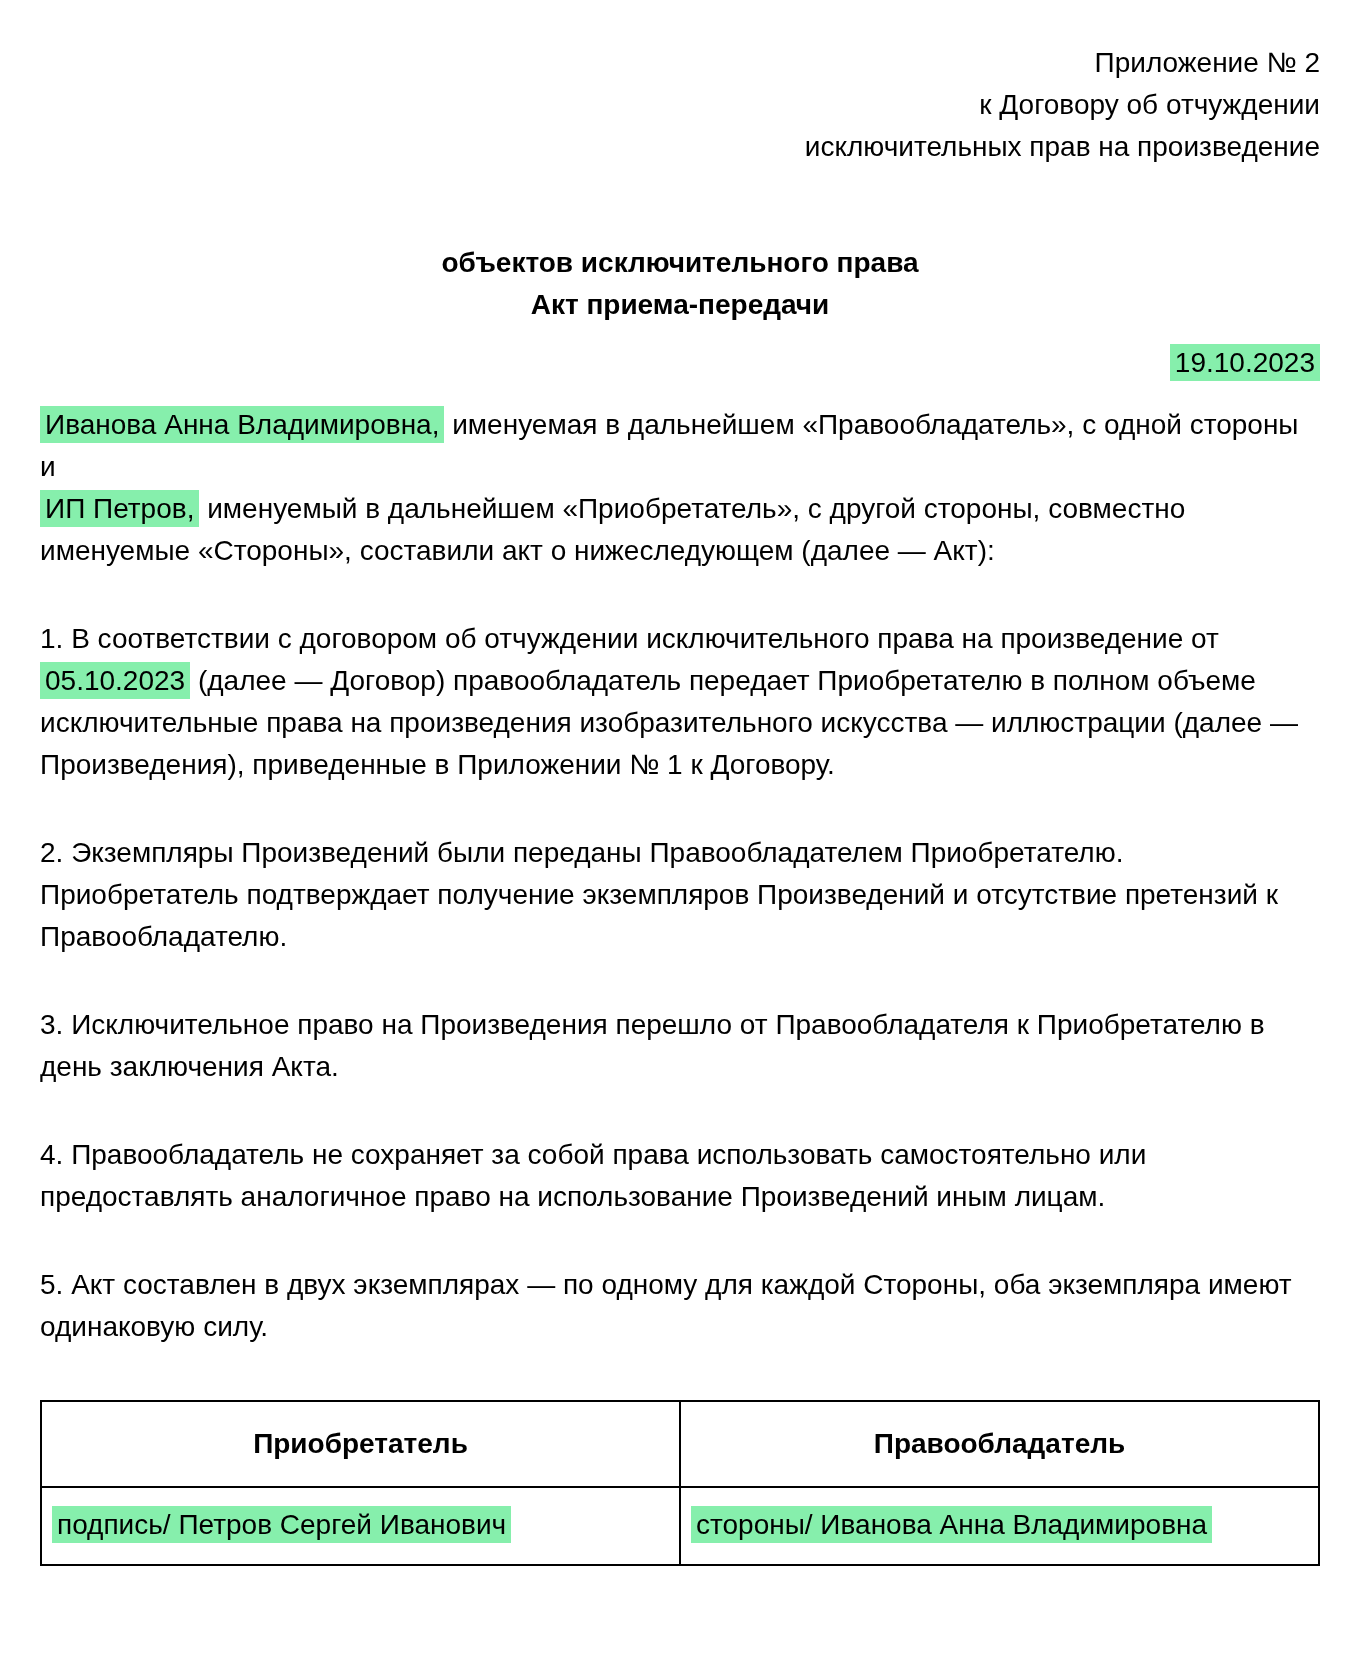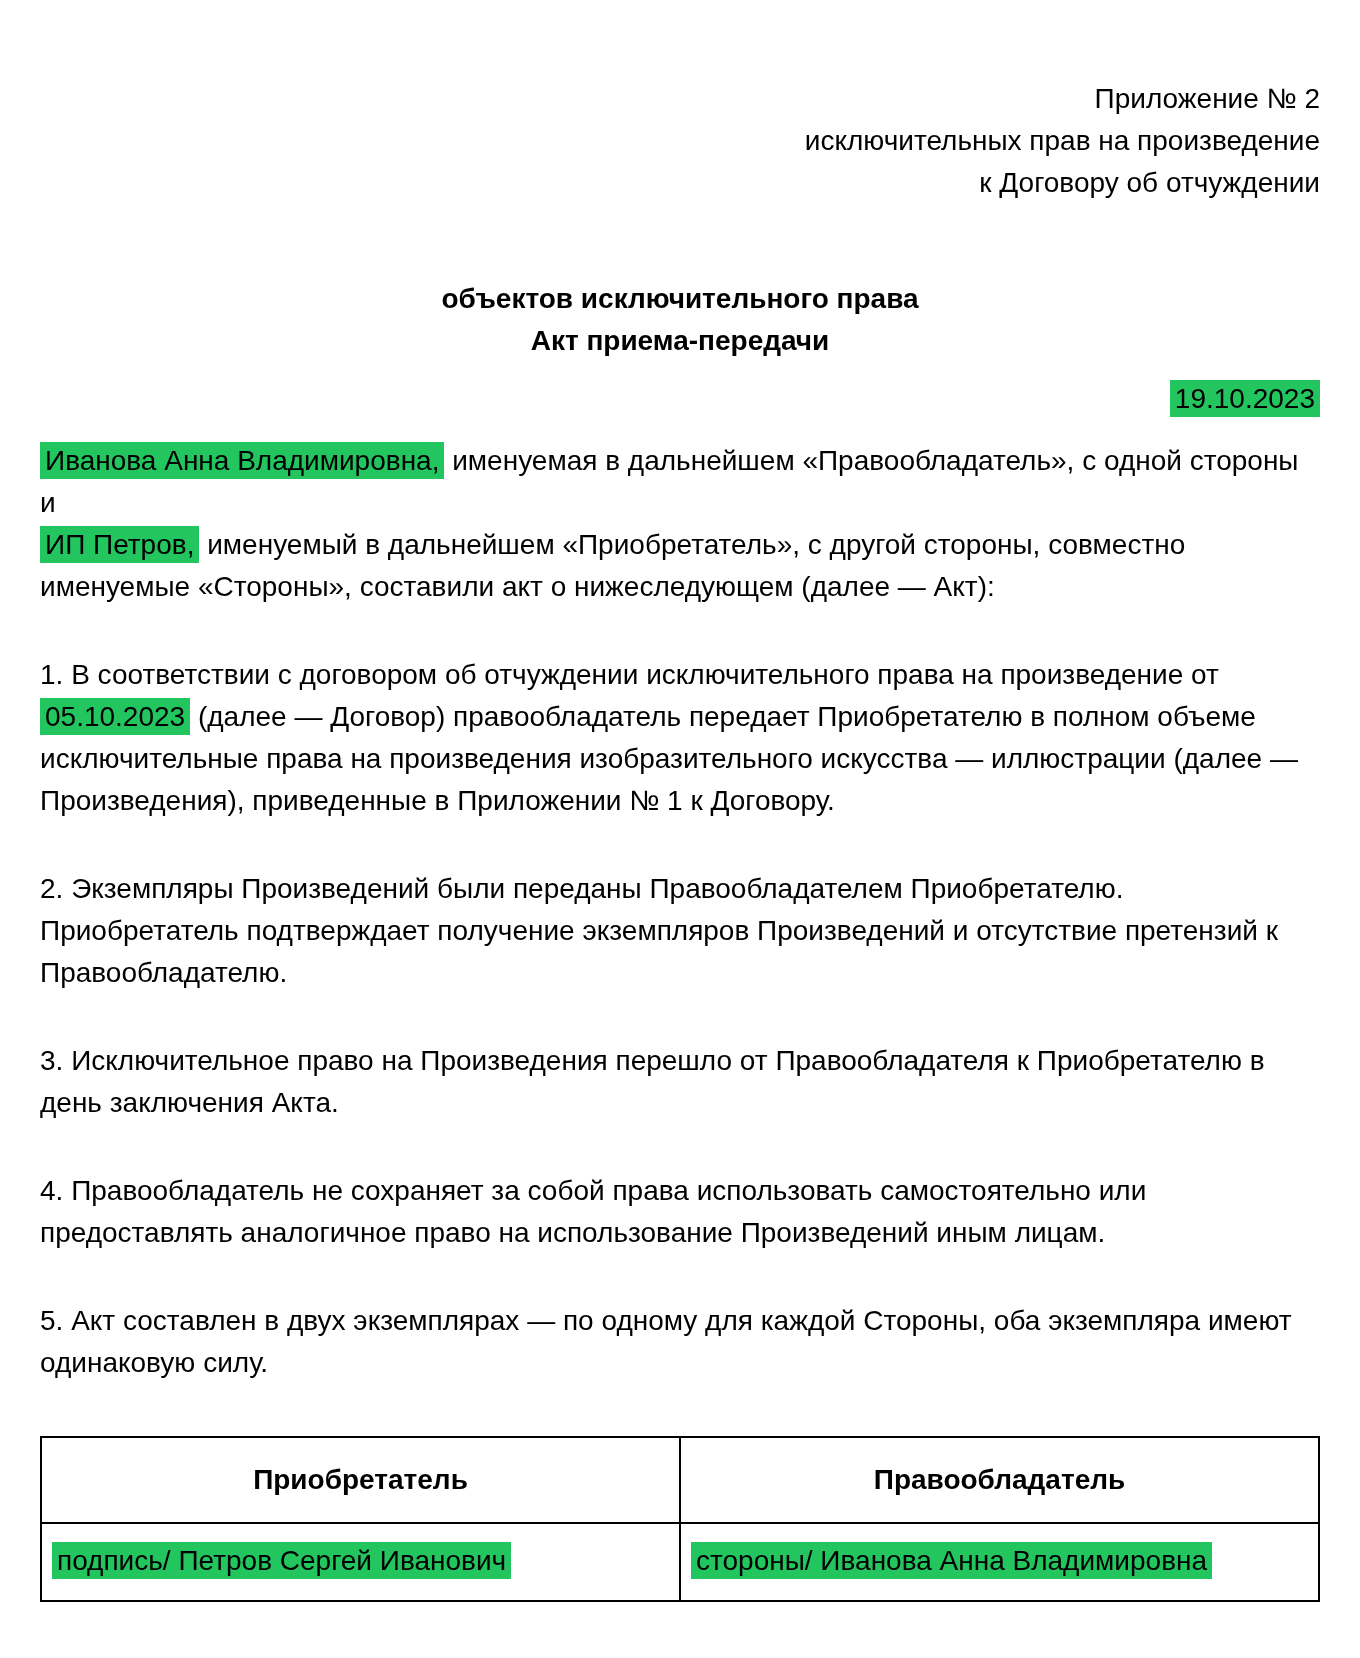--- a/index.html
+++ b/index.html
@@ -16,33 +16,32 @@
     color: #000000;
     box-sizing: border-box;
     overflow: hidden;
   }
   .page {
     padding: 42px 40px 0 40px;
     box-sizing: border-box;
   }
   .doc-header {
     text-align: right;
-    margin-top: 36px;
   }
   .doc-title {
     text-align: center;
     font-weight: bold;
     margin: 74px 0 0 0;
   }
   .date-line {
     text-align: right;
     margin-top: 16px;
   }
   .hl {
-    background: #22c55e;
+    background: #86efac;
     padding: 3px 5px;
   }
   p.body-par {
     margin: 46px 0 0 0;
   }
   p.intro {
     margin-top: 20px;
   }
   table.sig-table {
     width: 100%;
@@ -65,22 +64,22 @@
     padding: 16px 10px 18px 10px;
   }
 </style>
 </head>
 <body>
 
 <div class="page">
 
   <div class="doc-header">
     <div>Приложение № 2</div>
+    <div>к Договору об отчуждении</div>
     <div>исключительных прав на произведение</div>
-    <div>к Договору об отчуждении</div>
   </div>
 
   <div class="doc-title">
     <div>объектов исключительного права</div>
     <div>Акт приема-передачи</div>
   </div>
 
   <div class="date-line">
     <span class="hl">19.10.2023</span>
   </div>

